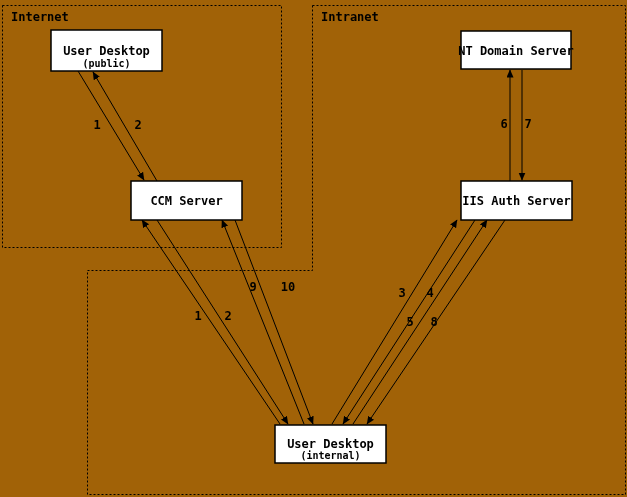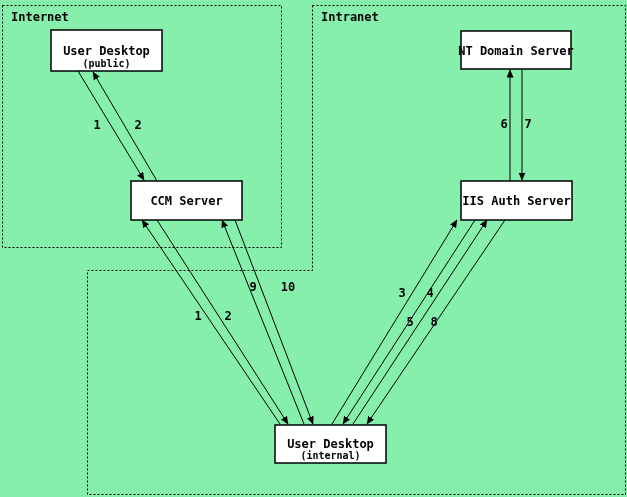--- a/index.html
+++ b/index.html
@@ -4,21 +4,21 @@
 <style>
   html, body {
     margin: 0;
     padding: 0;
     background: #ffffff;
   }
   .stage {
     position: relative;
     width: 627px;
     height: 497px;
-    background: #86efac;
+    background: #a16207;
     overflow: hidden;
   }
   svg {
     display: block;
   }
   .node-rect {
     fill: #ffffff;
     stroke: #000000;
     stroke-width: 1.5;
   }

